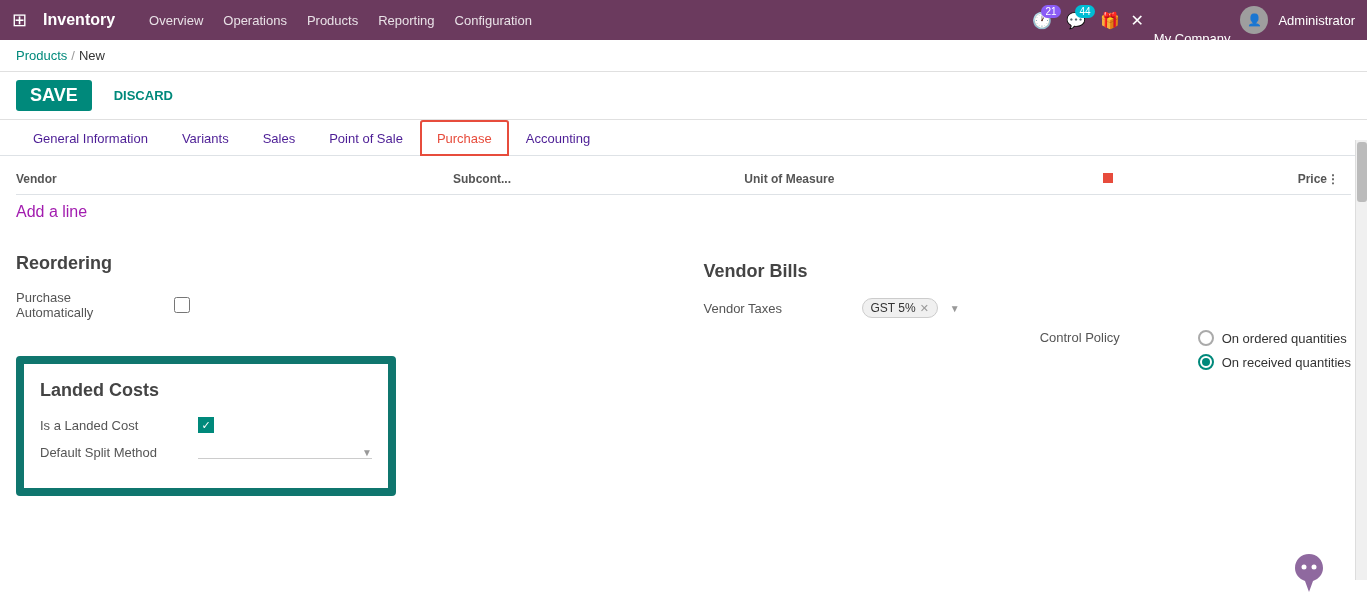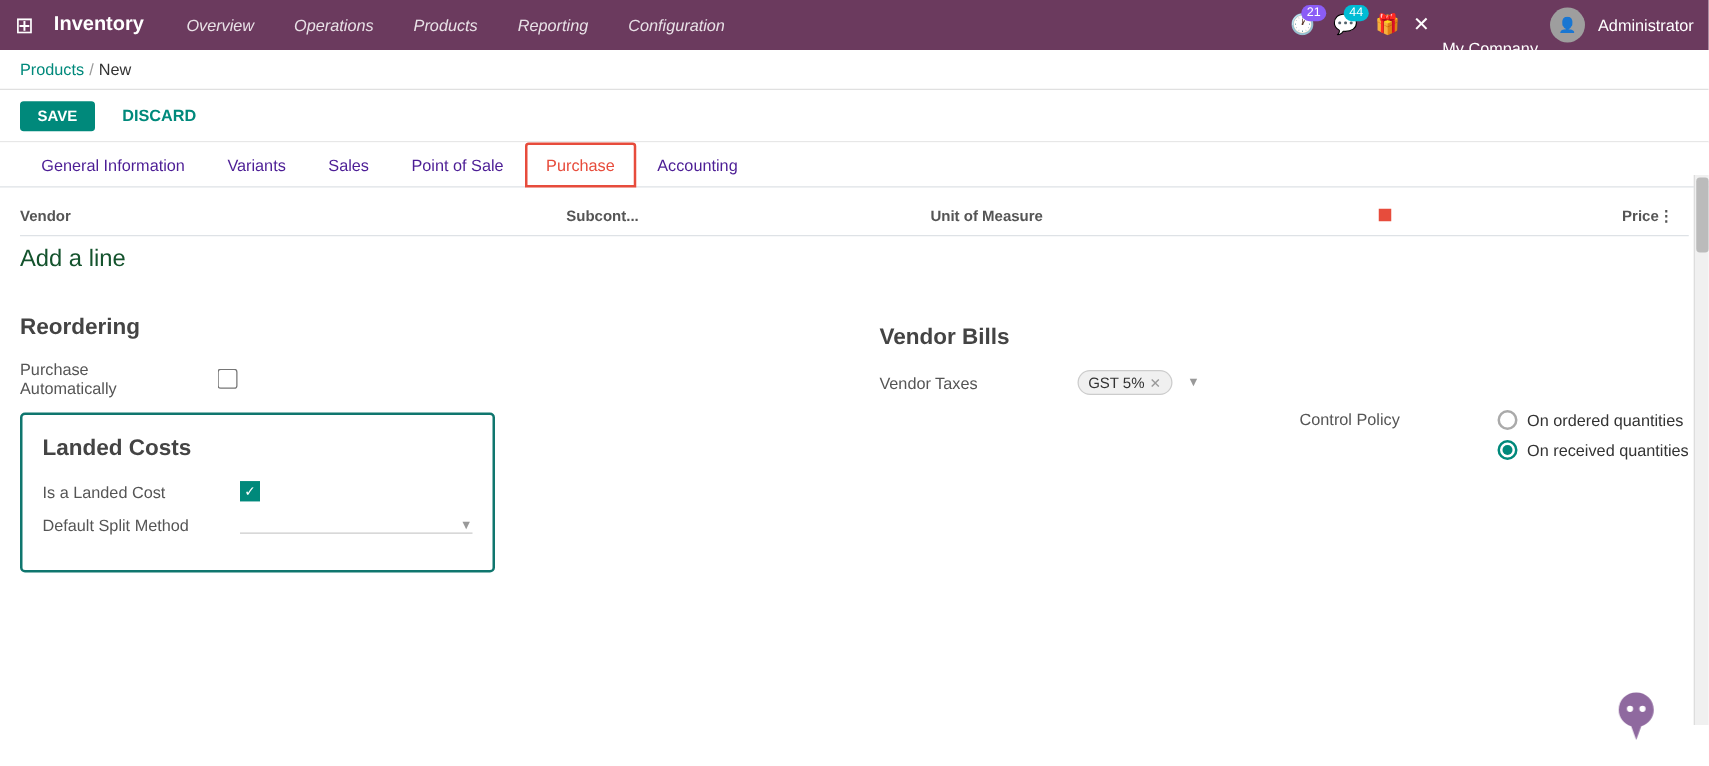--- a/index.html
+++ b/index.html
@@ -9,21 +9,21 @@
     .top-nav {
       background: #6b3a5e;
       color: white;
       display: flex;
       align-items: center;
       height: 40px;
       padding: 0 12px;
       gap: 16px;
     }
     .top-nav .app-name { font-size: 16px; font-weight: bold; color: white; margin-right: 8px; }
-    .top-nav .nav-items { display: flex; gap: 12px; flex: 1; font-style: italic; }
+    .top-nav .nav-items { display: flex; gap: 0; flex: 1; }
     .top-nav .nav-item { color: rgba(255,255,255,0.85); padding: 4px 10px; cursor: pointer; font-size: 13px; border-radius: 3px; }
     .top-nav .nav-right { display: flex; align-items: center; gap: 10px; }
     .top-nav .nav-badge { position: relative; cursor: pointer; }
     .top-nav .badge-count {
       background: #00bcd4;
       color: white;
       font-size: 10px;
       border-radius: 8px;
       padding: 1px 4px;
       position: absolute;
@@ -59,21 +59,21 @@
       align-items: center;
       border-bottom: 1px solid #e0e0e0;
     }
     .btn-save {
       background: #00897b;
       color: white;
       border: none;
       padding: 5px 14px;
       border-radius: 3px;
       cursor: pointer;
-      font-size: 12px;
+      font-size: 18px;
       font-weight: bold;
     }
     .btn-discard {
       background: transparent;
       color: #00897b;
       border: none;
       padding: 5px 14px;
       border-radius: 3px;
       cursor: pointer;
       font-size: 13px;
@@ -131,25 +131,25 @@
       margin-top: 8px;
     }
     .col-vendor { flex: 3; }
     .col-subcont { flex: 2; }
     .col-uom { flex: 2; }
     .col-flag { flex: 1; text-align: center; }
     .col-price { flex: 1; text-align: right; }
     .col-menu { width: 24px; }
 
     .add-line-link {
-      color: #14532d;
+      color: #a21caf;
       cursor: pointer;
       padding: 8px 0;
       display: inline-block;
-      font-size: 19px;
+      font-size: 16px;
     }
 
     
     .two-col {
       display: flex;
       gap: 40px;
       margin-top: 24px;
     }
     .col-left { flex: 1; }
     .col-right { flex: 1; }
@@ -189,24 +189,24 @@
       cursor: pointer;
       display: flex;
       align-items: center;
       justify-content: center;
       color: white;
       font-size: 11px;
     }
 
     
     .landed-costs-box {
-      border: 2px solid #0f766e;
+      border: 8px solid #0f766e;
       border-radius: 4px;
       padding: 16px;
-      margin-top: 12px;
+      margin-top: 36px;
       background: white;
       max-width: 380px;
     }
 
     
     .vendor-bills {
       margin-top: 8px;
     }
 
     

